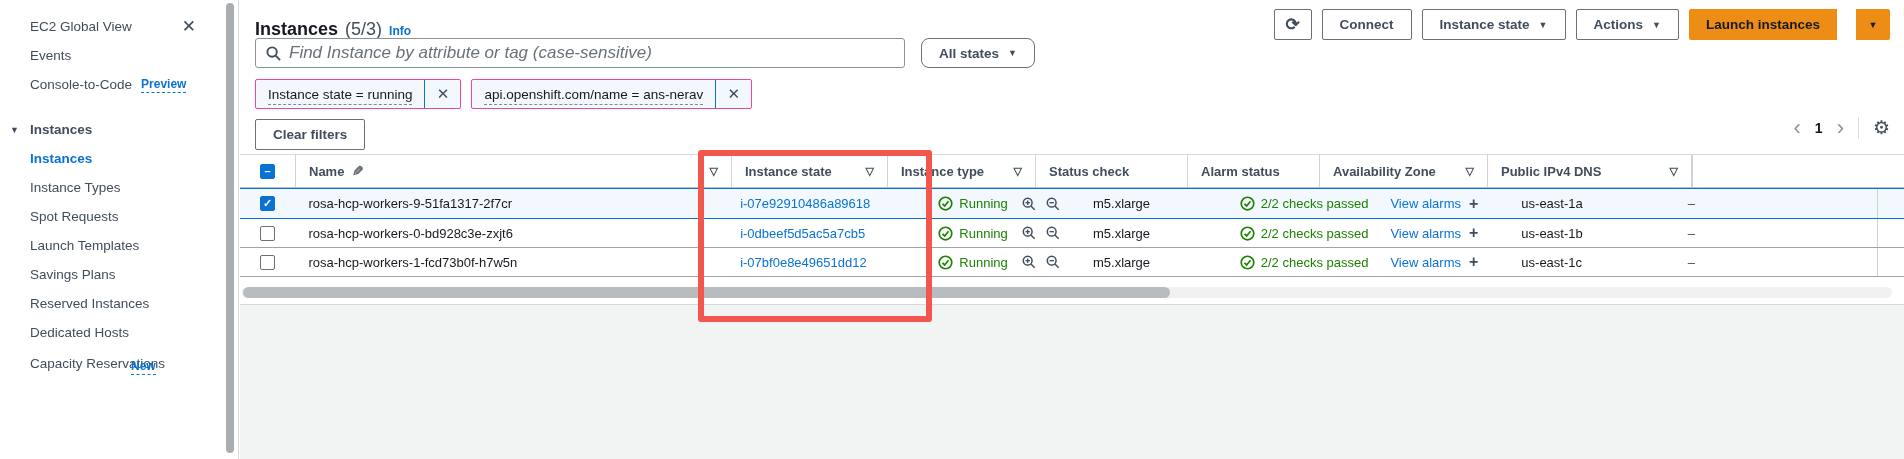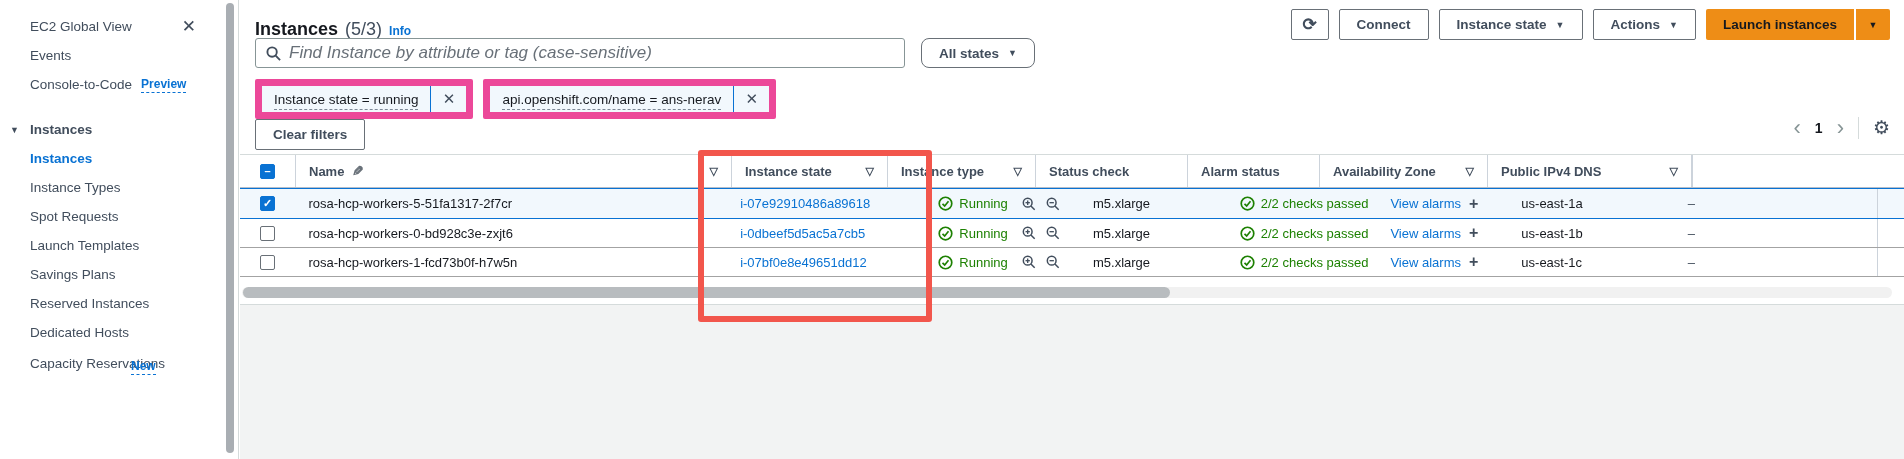--- a/index.html
+++ b/index.html
@@ -30,34 +30,34 @@
   .page-title { font-size:18px; font-weight:bold; color:#16191f; }
   .page-count { font-size:18px; color:#414d5c; }
   .info-link { font-size:12px; font-weight:bold; color:#0972d3; cursor:pointer;margin-top:16px; }
 
   .toolbar { position:absolute; top:9px; right:14px; display:flex; align-items:center; gap:10px; }
   .btn { display:inline-flex; align-items:center; justify-content:center; gap:9px; height:31px;
          padding:0 17px; border:1px solid #697077; border-radius:2px; background:#fff;
          color:#414d5c; font-weight:bold; font-size:13.5px; cursor:pointer; white-space:nowrap; }
   .btn .caret { font-size:9px; color:#414d5c; }
   .btn-icon { width:38px; padding:0; font-size:17px; }
-  .split { display:flex; gap:2px; }
+  .split { display:flex; gap:19px; }
   .btn-primary { background:#ee8d16; border:none; color:#16191f; height:31px; border-radius:2px 0 0 2px; }
   .btn-primary-caret { background:#ee8d16; border:none; width:34px; padding:0; border-radius:0 2px 2px 0; }
   .btn-primary-caret .caret { color:#16191f; }
 
   .search-row { position:absolute; left:15px; top:38px; display:flex; align-items:center; }
   .search-box { width:650px; height:30px; border:1px solid #879596; border-radius:3px; background:#fff;
                 display:flex; align-items:center; padding:0 10px; gap:8px; }
   .search-box input { border:none; outline:none; flex:1; font-size:17px; font-family:"Liberation Sans",sans-serif; color:#16191f; background:transparent; }
   .search-box input::placeholder { font-style:italic; color:#687078; }
   .state-dd { margin-left:16px; height:30px;border-radius:8px; }
 
   .chips-row { position:absolute; left:15px; top:79px; display:flex; gap:10px; }
-  .chip { display:inline-flex; align-items:center; height:40px; border:7px solid #ec4899; background:#f2f8fd; border-radius:2px; }
+  .chip { display:inline-flex; align-items:center; height:30px; border:1px solid #ec4899; background:#f2f8fd; border-radius:2px; }
   .chip-label { padding:0 12px; font-size:13.5px; color:#16191f; }
   .chip-label span { border-bottom:1px dashed #7d8998; padding-bottom:2px; }
   .chip-x { width:36px; height:100%; border-left:1px solid #0972d3; display:flex; align-items:center; justify-content:center;
             color:#414d5c; font-size:15px; cursor:pointer; }
 
   .clear-row { position:absolute; left:15px; top:119px; }
 
   .pagination { position:absolute; right:14px; top:116px; display:flex; align-items:center; gap:14px; }
   .pg-arrow { color:#879596; font-size:22px; line-height:1; cursor:pointer; }
   .pg-num { font-weight:bold; font-size:14px; color:#16191f; }
@@ -262,21 +262,21 @@
         <span class="fcaret">▽</span>
       </div>
       <div class="cell hcell c9"></div>
     </div>
 
     <div class="tr row selected">
       <div class="cell c0">
           <span class="checkbox checked">✓</span>
         </div>
       <div class="cell c1">
-          <span>rosa-hcp-workers-5-51fa1317-2f7cr</span>
+          <span>rosa-hcp-workers-9-51fa1317-2f7cr</span>
         </div>
       <div class="cell c2">
           <span class="link">i-07e92910486a89618</span>
         </div>
       <div class="cell c3">
         <span class="state-green">
           <svg width="15" height="15" viewBox="0 0 16 16">
               <circle cx="8" cy="8" r="6.7" fill="none" stroke="#1d8102" stroke-width="1.8"></circle>
               <path d="M4.8 8.4 L7.1 10.6 L11.2 5.6" fill="none" stroke="#1d8102" stroke-width="1.8"></path>
             </svg>

